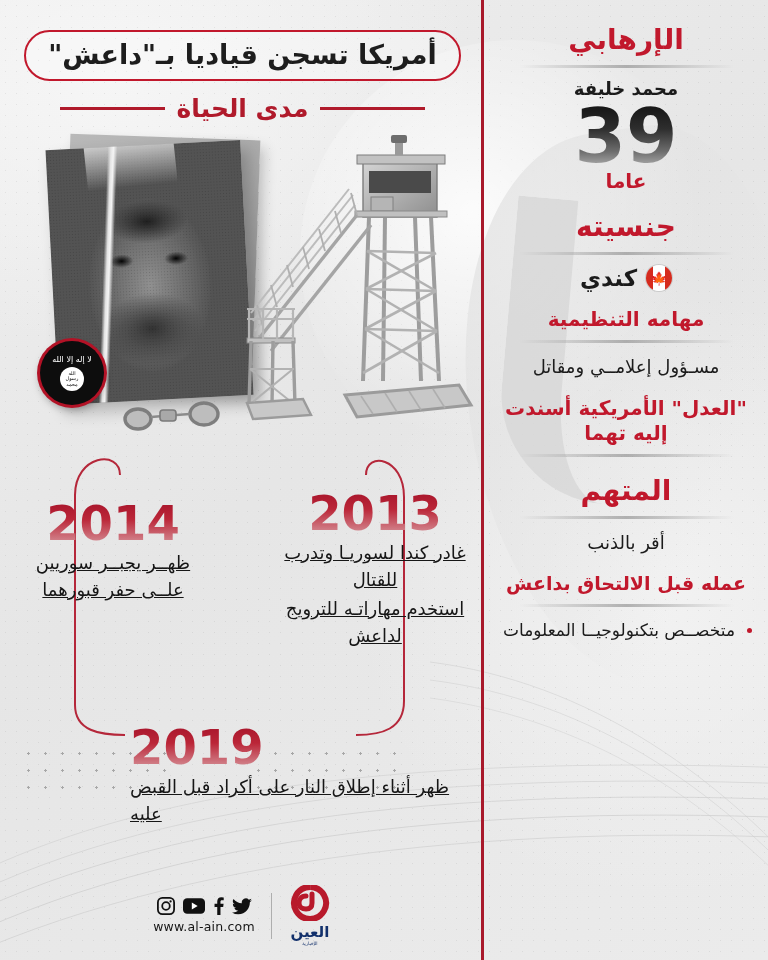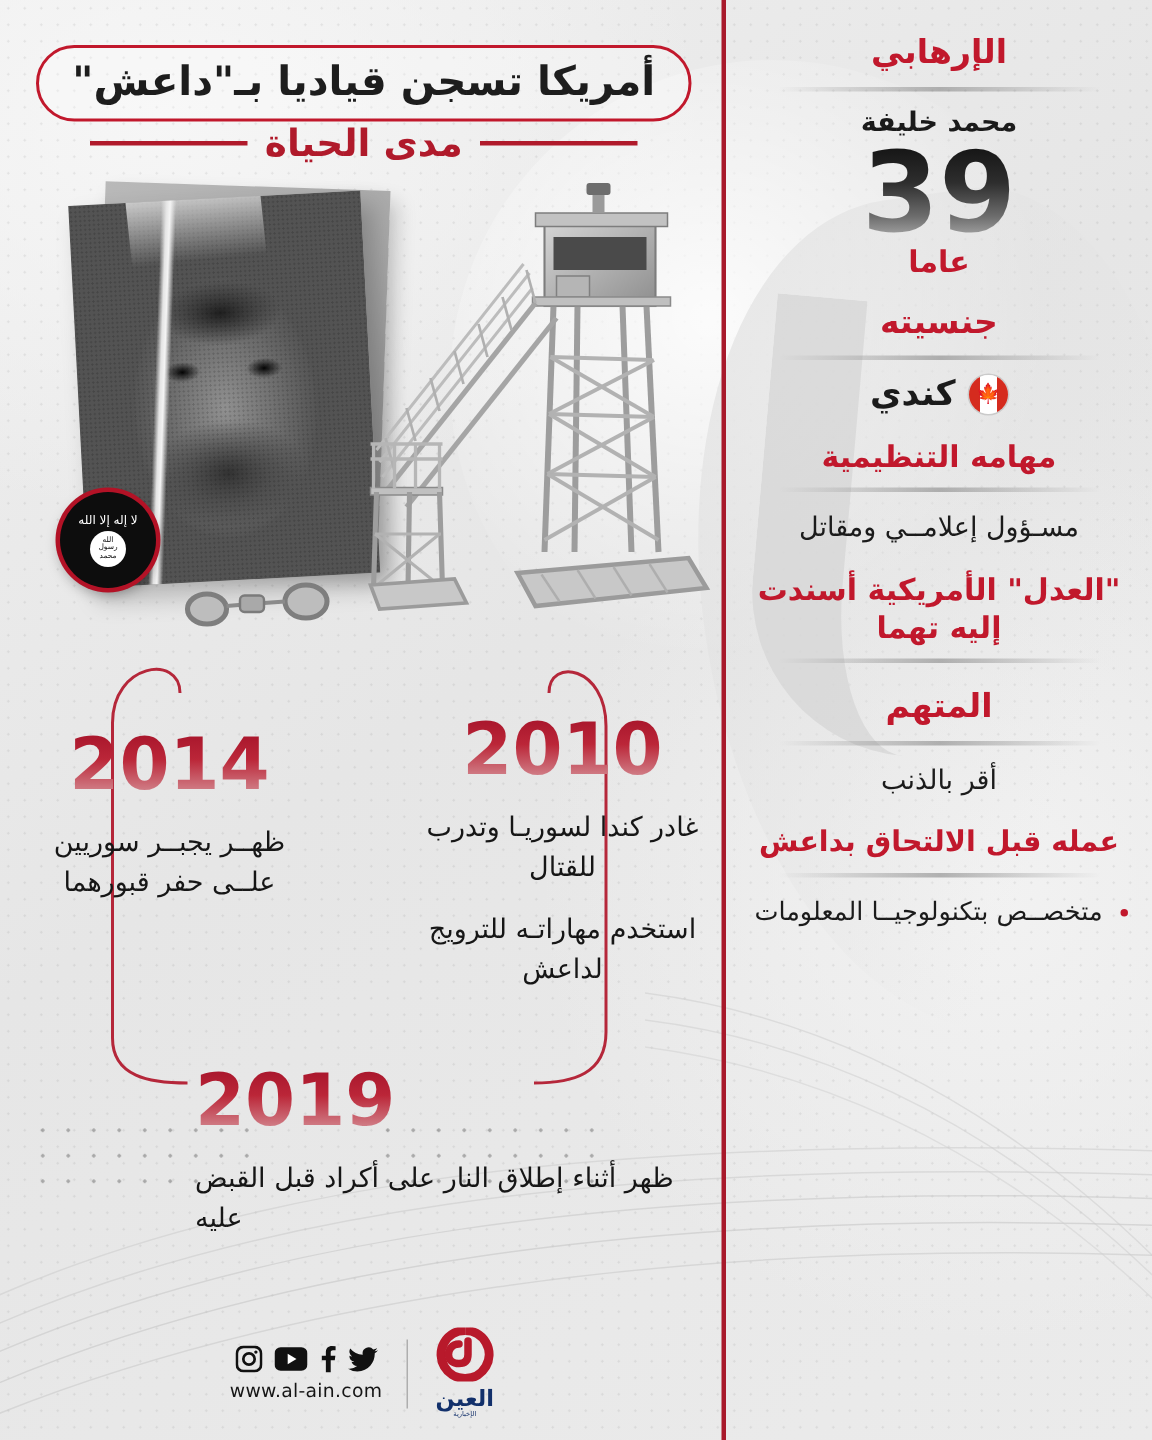--- a/index.html
+++ b/index.html
@@ -56,21 +56,21 @@
   .sidebar{
     position:absolute;right:0;top:0;width:284px;height:960px;
     padding:22px 16px 0;text-align:center;
   }
   .sidebar-divider{
     position:absolute;right:284px;top:0;width:3px;height:960px;background:#a8192b;
   }
   .sb-title{
     color:#c1182c;font-weight:bold;line-height:1.25;letter-spacing:.2px;
   }
-  .sb-title.t1{font-size:22px;}
+  .sb-title.t1{font-size:28px;}
   .sb-title.t2{font-size:20px;}
   .sb-title.t3{font-size:19px;}
   .sep{
     height:3px;margin:8px auto 10px;width:215px;
     background:linear-gradient(to right, rgba(150,150,150,0) 0%, rgba(125,125,125,.55) 50%, rgba(150,150,150,0) 100%);
     border-radius:2px;
   }
   .sb-name{
     font-size:18px;font-weight:bold;color:#1b1b1b;letter-spacing:.3px;margin-top:2px;
   }
@@ -109,21 +109,21 @@
   .block{margin-bottom:16px;}
 
   
   .main{position:absolute;left:0;top:0;width:485px;height:960px;}
   .headline-wrap{text-align:center;padding-top:30px;}
   .headline{
     display:inline-block;border:2px solid #c1182c;border-radius:30px;
     padding:7px 22px 9px;font-size:27px;font-weight:bold;color:#1d1d1d;
     letter-spacing:.2px;background:rgba(255,255,255,.25);
   }
-  .sub-wrap{display:flex;align-items:center;justify-content:center;gap:12px;}
+  .sub-wrap{display:flex;align-items:center;justify-content:center;gap:12px;margin-top:13px;}
   .sub-line{height:3px;width:105px;background:#b01a2b;}
   .sub-text{font-size:25px;font-weight:bold;color:#b01a2b;}
 
   
   .visual{position:relative;width:485px;height:300px;margin-top:10px;}
   .photo{
     position:absolute;left:52px;top:12px;width:195px;height:255px;
     transform:rotate(-3deg);
     box-shadow:7px 9px 16px rgba(0,0,0,.22);
     overflow:hidden;background:#9a9a9a;
@@ -186,21 +186,21 @@
   .connector{position:absolute;left:0;top:16px;width:485px;height:420px;pointer-events:none;}
   .year{
     font-size:48px;font-weight:bold;line-height:1;
     background:linear-gradient(180deg,#a5132a 0%,#bb2638 42%,#d79aa0 100%);
     -webkit-background-clip:text;background-clip:text;color:transparent;
   }
   .col{position:absolute;}
   .col-2014{left:18px;top:66px;width:190px;text-align:center;}
   .col-2013{left:275px;top:56px;width:200px;text-align:center;}
   .col-2019{left:130px;top:290px;width:330px;text-align:left;}
-  .entry{position:relative;font-size:18px;color:#161616;line-height:1.5;margin-top:14px;}
+  .entry{position:relative;font-size:18px;color:#161616;line-height:1.5;margin-top:2px;text-decoration:underline;}
   .entry .blob{
     position:absolute;width:42px;height:42px;border-radius:50%;
     background:rgba(190,105,110,.28);right:-4px;top:-6px;z-index:-1;
   }
   .col-2019 .entry{font-size:18px;}
   .col-2019 .entry .blob{right:48px;top:-4px;}
 
   
   .footer{
     position:absolute;left:0;bottom:14px;width:485px;
@@ -379,21 +379,21 @@
 
       <div class="col col-2014">
         <div class="year">2014</div>
         <div class="entry">
           <span class="blob"></span>
           <span>ظهــر يجبــر سوريين علــى حفر قبورهما</span>
         </div>
       </div>
 
       <div class="col col-2013">
-        <div class="year">2010</div>
+        <div class="year">2013</div>
         <div class="entry">
           <span class="blob"></span>
           <span>غادر كندا لسوريـا وتدرب للقتال</span>
         </div>
         <div class="entry">
           <span class="blob"></span>
           <span>استخدم مهاراتـه للترويج لداعش</span>
         </div>
       </div>
 

